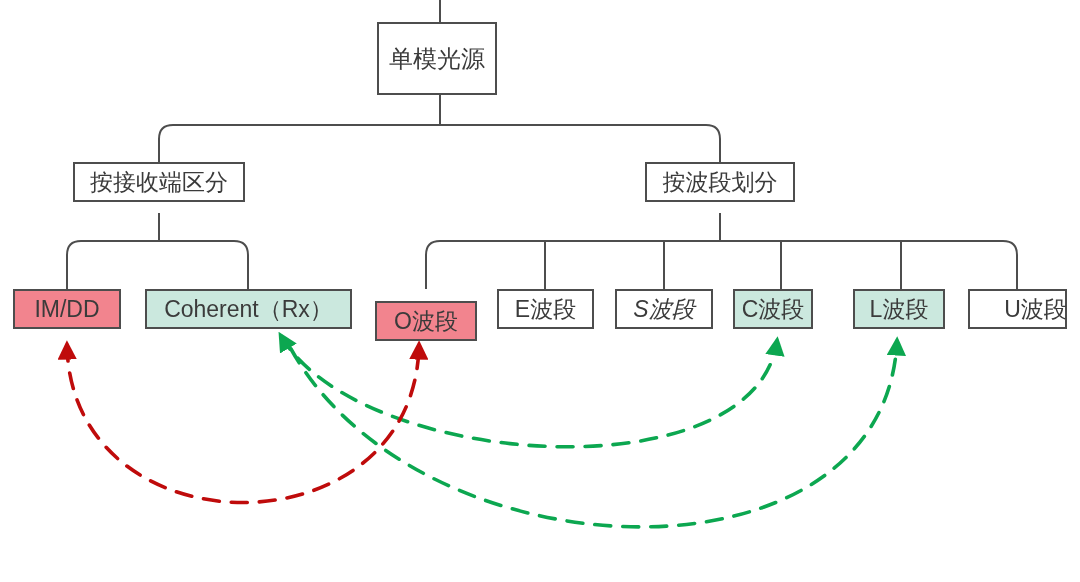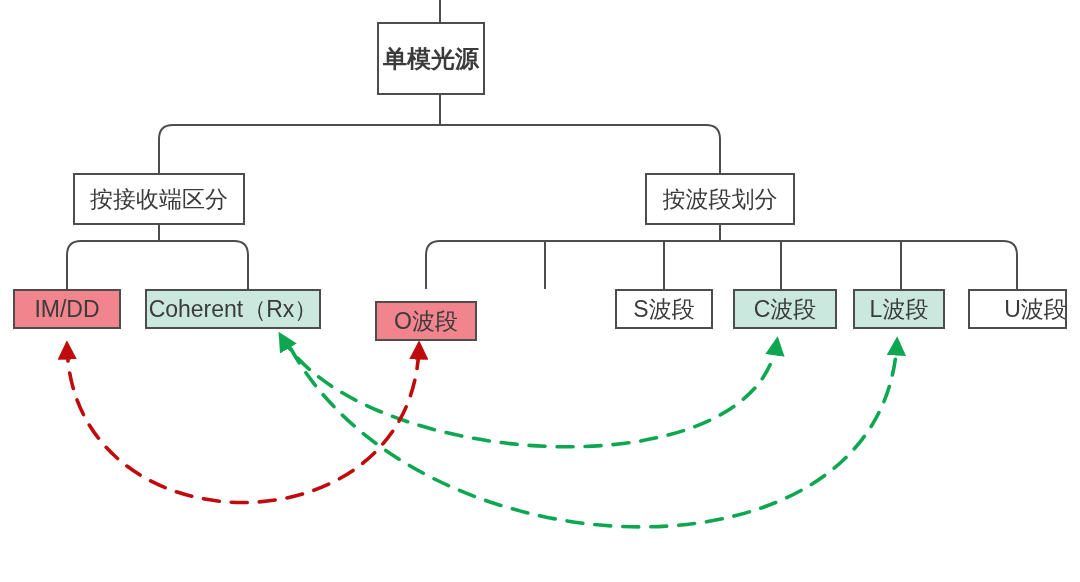--- a/index.html
+++ b/index.html
@@ -32,21 +32,21 @@
     white-space: nowrap;
     z-index: 1;
   }
   .node.pink { background: #F2848E; text-align: center; }
   .node.teal { background: #CBE8DE; }
   .node.root {
     flex-direction: column;
     font-size: 24px;
     line-height: 1.4;
   }
-  .row2 { top: 173px; height: 52px; justify-content: center; }
+  .row2 { top: 162px; height: 40px; justify-content: center; }
   .row3 { top: 289px; height: 40px; }
 </style>
 </head>
 <body>
 
 <div id="stage">
 
   <svg id="wires" width="1080" height="582" viewBox="0 0 1080 582">
     <defs>
       <marker id="m-red" viewBox="0 0 10 10" refX="7.5" refY="5" markerWidth="5.4" markerHeight="5.4" orient="auto-start-reverse">
@@ -71,44 +71,47 @@
       <path d="M 901 241 V 289"></path>
     </g>
 
     <g fill="none" stroke-linecap="round">
       <path d="M 281 336 C 360 470, 755 495, 777 341" stroke="#0CA750" stroke-width="3.6" stroke-dasharray="16 12" marker-start="url(#m-green)" marker-end="url(#m-green)"></path>
       <path d="M 291 349 C 420 580, 885 595, 897 341" stroke="#0CA750" stroke-width="3.6" stroke-dasharray="16 12" marker-end="url(#m-green)"></path>
       <path d="M 67 345 C 71 555, 415 555, 419 345" stroke="#BF0B0B" stroke-width="3.6" stroke-dasharray="16 12" marker-start="url(#m-red)" marker-end="url(#m-red)"></path>
     </g>
   </svg>
 
-  <div class="node root" style="left:377px; top:22px; width:108px; height:73px;font-weight:bold;">
+  <div class="node root" style="left:377px; top:22px; width:120px; height:73px;">
     <span>单模光源</span>
   </div>
 
   <div class="node row2" style="left:73px; width:172px;">
     <span>按接收端区分</span>
   </div>
   <div class="node row2" style="left:645px; width:150px;">
     <span>按波段划分</span>
   </div>
 
   <div class="node row3 pink" style="left:13px; width:108px;">
     <span>IM/DD</span>
   </div>
-  <div class="node row3 teal" style="left:145px; width:176px;">
+  <div class="node row3 teal" style="left:145px; width:207px;">
     <span>Coherent（Rx）</span>
   </div>
   <div class="node row3 pink" style="left:375px; width:102px;margin-top:12px;">
     <span>O波段</span>
   </div>
-  <div class="node row3" style="left:615px; width:98px;">
+  <div class="node row3" style="left:497px; width:97px;">
+    <span>E波段</span>
+  </div>
+  <div class="node row3" style="left:615px; width:98px;font-style:italic;">
     <span>S波段</span>
   </div>
-  <div class="node row3 teal" style="left:733px; width:104px;">
+  <div class="node row3 teal" style="left:733px; width:80px;">
     <span>C波段</span>
   </div>
   <div class="node row3 teal" style="left:853px; width:92px;">
     <span>L波段</span>
   </div>
   <div class="node row3" style="left:968px; width:99px;padding-left:36px;">
     <span>U波段</span>
   </div>
 
 </div>

